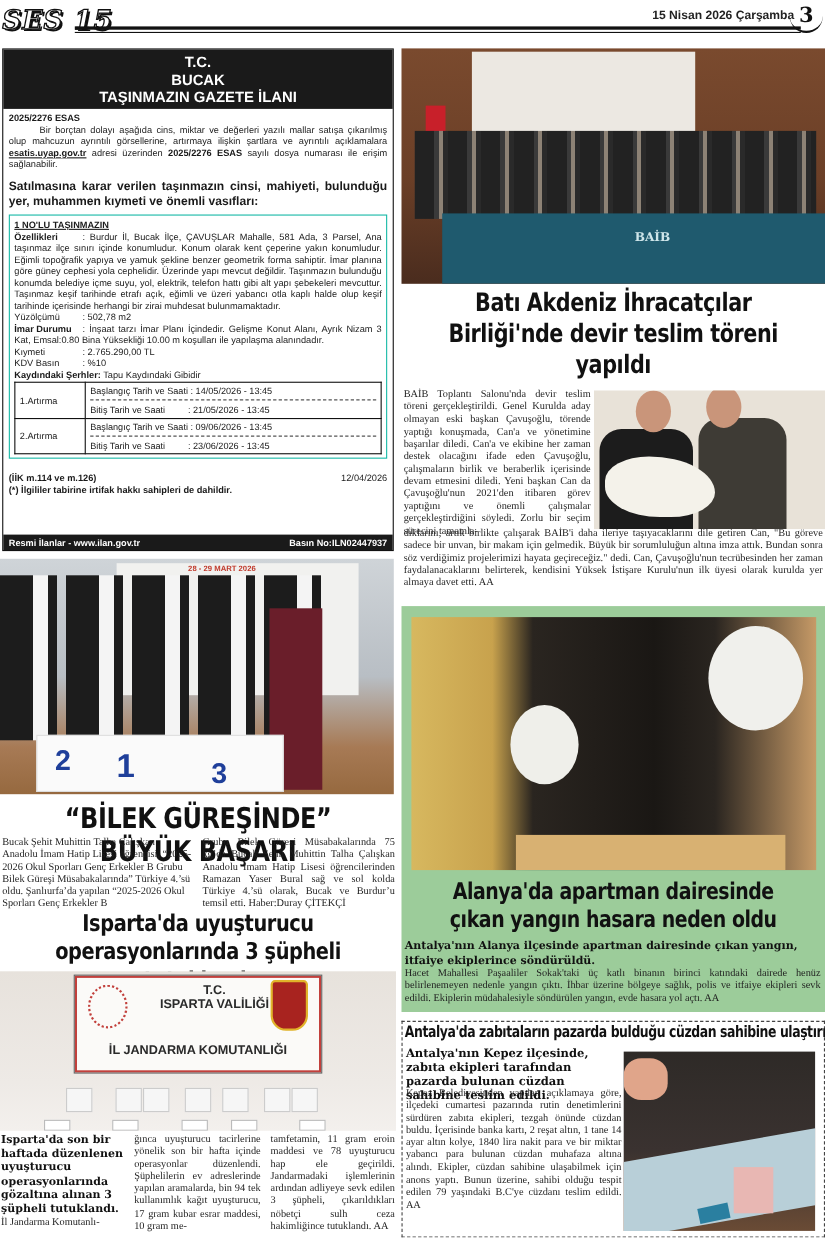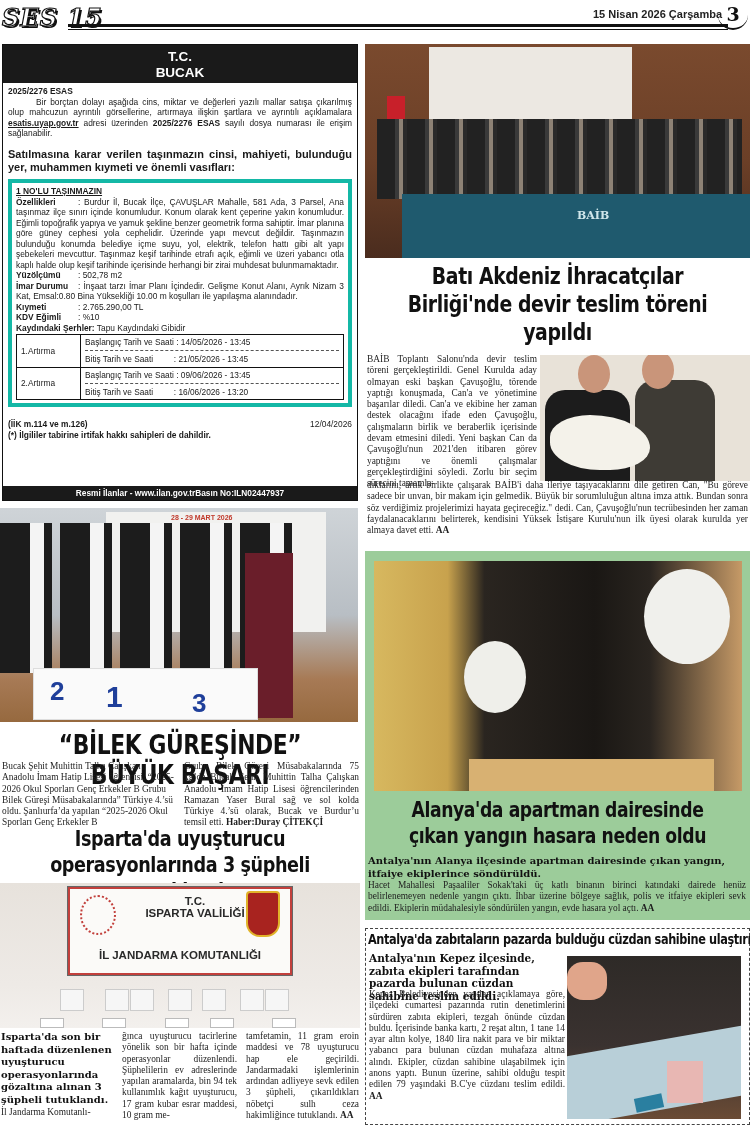--- a/index.html
+++ b/index.html
@@ -10,28 +10,28 @@
 .masthead-rule{left:68px;top:24px;width:660px;height:6px;border-top:3px solid #111;border-bottom:1px solid #111}
 .masthead-date{left:593px;top:8px;font-family:Liberation Sans, sans-serif;font-size:11px;font-weight:bold;color:#222}
 .page-num{left:718px;top:2px;width:30px;height:28px;border-radius:0 0 15px 15px;font-family:"DejaVu Serif",serif;font-weight:bold;font-size:19px;text-align:center;line-height:24px;color:#111;border-bottom:2px solid #111}
 
 .notice{left:2px;top:44px;width:356px;height:457px;border:1px solid #111;font-family:"Liberation Sans",sans-serif;font-size:8.4px;line-height:1.25}
 .notice-head{background:#1a1a1a;color:#fff;text-align:center;font-weight:bold;font-size:13.5px;line-height:16px;padding:4px 0 2px}
 .notice-body{padding:3px 5px 0 5px}
 .notice p{text-align:justify}
 .notice .b{font-weight:bold}
 .notice .u{text-decoration:underline;font-weight:bold}
-.prop{border:4px solid #14b8a6;margin:4px 0 12px 0;padding:3px 4px}
+.prop{border:1px solid #14b8a6;margin:4px 0 12px 0;padding:3px 4px}
 .kv{display:flex}
-.kv .k{font-weight:bold;width:62px;flex:none}
+.kv .k{font-weight:normal;width:62px;flex:none}
 .art-table{border-collapse:collapse;width:100%;margin-top:1px}
 .art-table td{border:1px solid #111;padding:2px 4px;vertical-align:middle;font-size:8.3px}
 .art-table td.lbl{width:64px}
 .dash{border-top:1px dashed #555;margin:3px 0}
-.notice-foot{position:absolute;left:0;right:0;bottom:0;background:#1a1a1a;color:#fff;font-weight:bold;font-size:8.3px;padding:2px 5px;display:flex;justify-content:center}
+.notice-foot{position:absolute;left:0;right:0;bottom:0;background:#1a1a1a;color:#fff;font-weight:bold;font-size:8.3px;padding:2px 5px;display:flex;justify-content:space-between}
 
 .photo{overflow:hidden}
 .ph-meeting{left:365px;top:44px;width:385px;height:214px;background:linear-gradient(180deg,#7a4a2e 0%,#6b3f27 55%,#4a2c1e 100%)}
 .ph-meeting .screen{position:absolute;left:64px;top:3px;width:203px;height:100px;background:#ece8e2}
 .ph-meeting .desk{position:absolute;left:37px;top:150px;width:370px;height:64px;background:#1f5a6e}
 .ph-meeting .people{position:absolute;left:12px;top:75px;width:365px;height:80px;background:repeating-linear-gradient(90deg,#222 0 18px,#3a3a3a 18px 22px,#8d8275 22px 26px,#2a2a2a 26px 30px)}
 .ph-meeting .flag{position:absolute;left:22px;top:52px;width:18px;height:50px;background:#c8202a}
 .ph-sport{left:0;top:508px;width:358px;height:214px;background:linear-gradient(180deg,#cfd4d8 0%,#b8bec4 50%,#a77a55 80%,#96693f 100%)}
 .ph-sport .banner{position:absolute;left:106px;top:4px;width:220px;height:120px;background:#f1f1ef}
 .ph-sport .podium{position:absolute;left:33px;top:160px;width:225px;height:52px;background:#fafafa;border:1px solid #ddd}
@@ -64,21 +64,21 @@
 .ph-wallet .card{position:absolute;left:68px;top:140px;width:28px;height:14px;background:#2a7fa0;transform:rotate(-12deg)}
 
 .hl{font-family:"DejaVu Sans",sans-serif;font-weight:bold;text-align:center;color:#111;transform-origin:center top;letter-spacing:-0.5px}
 .hl-baib{left:365px;top:262px;width:385px;font-size:23px;line-height:28px;transform:scaleX(0.82)}
 .hl-bilek{left:0;top:730px;width:360px;font-size:26px;line-height:30px;transform:scaleX(0.84)}
 .hl-isparta{left:0;top:826px;width:360px;font-size:21px;line-height:26px;transform:scaleX(0.84)}
 .hl-alanya{left:365px;top:797px;width:385px;font-size:21px;line-height:26px;transform:scaleX(0.82)}
 .hl-cuzdan{left:368px;top:930px;width:378px;font-size:14.5px;line-height:18px;transform:scaleX(0.78);white-space:nowrap;text-align:left;transform-origin:left top}
 
 .txt{font-family:"Liberation Serif",serif;font-size:9.4px;line-height:11.3px;text-align:justify;color:#1e1e1e}
-.txt .b{font-weight:bold}
+.txt .b{font-weight:normal}
 .lead{font-family:"DejaVu Serif",serif;font-weight:bold;font-size:9.4px;line-height:12px;color:#111}
 .baib-col1{left:367px;top:354px;width:170px}
 .baib-wide{left:367px;top:480px;width:381px}
 .bilek-c1{left:2px;top:761px;width:172px}
 .bilek-c2{left:184px;top:761px;width:175px}
 .isp-c1{left:1px;top:1031px;width:112px}
 .isp-c2{left:122px;top:1031px;width:115px}
 .isp-c3{left:246px;top:1031px;width:113px}
 .alanya-lead{left:368px;top:855px;width:380px}
 .alanya-body{left:368px;top:880px;width:378px}
@@ -91,58 +91,59 @@
 
 <div class="abs masthead-logo">SES 15</div>
 <div class="abs masthead-rule"></div>
 <div class="abs masthead-date">15 Nisan 2026 Çarşamba</div>
 <div class="abs page-num">3</div>
 
 <div class="abs notice">
   <div class="notice-head">
     <div>T.C.</div>
     <div>BUCAK</div>
+    <div>TAŞINMAZIN GAZETE İLANI</div>
   </div>
   <div class="notice-body">
     <div class="b">2025/2276 ESAS</div>
     <p style="text-indent:28px"><span>Bir borçtan dolayı aşağıda cins, miktar ve değerleri yazılı mallar satışa çıkarılmış olup mahcuzun ayrıntılı görsellerine, artırmaya ilişkin şartlara ve ayrıntılı açıklamalara </span><span class="u">esatis.uyap.gov.tr</span><span> adresi üzerinden </span><span class="b">2025/2276 ESAS</span><span> sayılı dosya numarası ile erişim sağlanabilir.</span></p>
     <p class="b" style="margin-top:9px;font-size:11px">Satılmasına karar verilen taşınmazın cinsi, mahiyeti, bulunduğu yer, muhammen kıymeti ve önemli vasıfları:</p>
     <div class="prop">
       <div class="u">1 NO'LU TAŞINMAZIN</div>
       <p><span class="b" style="display:inline-block;width:62px">Özellikleri</span><span>: Burdur İl, Bucak İlçe, ÇAVUŞLAR Mahalle, 581 Ada, 3 Parsel, Ana taşınmaz ilçe sınırı içinde konumludur. Konum olarak kent çeperine yakın konumludur. Eğimli topoğrafik yapıya ve yamuk şekline benzer geometrik forma sahiptir. İmar planına göre güney cephesi yola cephelidir. Üzerinde yapı mevcut değildir. Taşınmazın bulunduğu konumda belediye içme suyu, yol, elektrik, telefon hattı gibi alt yapı şebekeleri mevcuttur. Taşınmaz keşif tarihinde etrafı açık, eğimli ve üzeri yabancı otla kaplı halde olup keşif tarihinde içerisinde herhangi bir zirai muhdesat bulunmamaktadır.</span></p>
       <div class="kv">
           <span class="k">Yüzölçümü</span>
           <span>: 502,78 m2</span>
         </div>
       <p><span class="b" style="display:inline-block;width:62px">İmar Durumu</span><span>: İnşaat tarzı İmar Planı İçindedir. Gelişme Konut Alanı, Ayrık Nizam 3 Kat, Emsal:0.80 Bina Yüksekliği 10.00 m koşulları ile yapılaşma alanındadır.</span></p>
       <div class="kv">
           <span class="k">Kıymeti</span>
           <span>: 2.765.290,00 TL</span>
         </div>
       <div class="kv">
-          <span class="k">KDV Eğimli</span>
+          <span class="k">KDV Basın</span>
           <span>: %10</span>
         </div>
       <div><span class="b">Kaydındaki Şerhler:</span><span> Tapu Kaydındaki Gibidir</span></div>
       <table class="art-table">
         <tbody>
             <tr>
           <td class="lbl">1.Artırma</td>
           <td>
             <div style="white-space:pre">Başlangıç Tarih ve Saati : 14/05/2026 - 13:45</div>
             <div class="dash"></div>
             <div style="white-space:pre">Bitiş Tarih ve Saati         : 21/05/2026 - 13:45</div>
           </td>
         </tr>
         <tr>
           <td class="lbl">2.Artırma</td>
           <td>
             <div style="white-space:pre">Başlangıç Tarih ve Saati : 09/06/2026 - 13:45</div>
             <div class="dash"></div>
-            <div style="white-space:pre">Bitiş Tarih ve Saati         : 16/06/2026 - 13:20</div>
+            <div style="white-space:pre">Bitiş Tarih ve Saati         : 23/06/2026 - 13:45</div>
           </td>
         </tr>
       </tbody>
         </table>
     </div>
     <div style="display:flex;justify-content:space-between;margin-top:3px">
       <span class="b">(İİK m.114 ve m.126)</span>
       <span>12/04/2026</span>
     </div>
     <div class="b">(*) İlgililer tabirine irtifak hakkı sahipleri de dahildir.</div>

